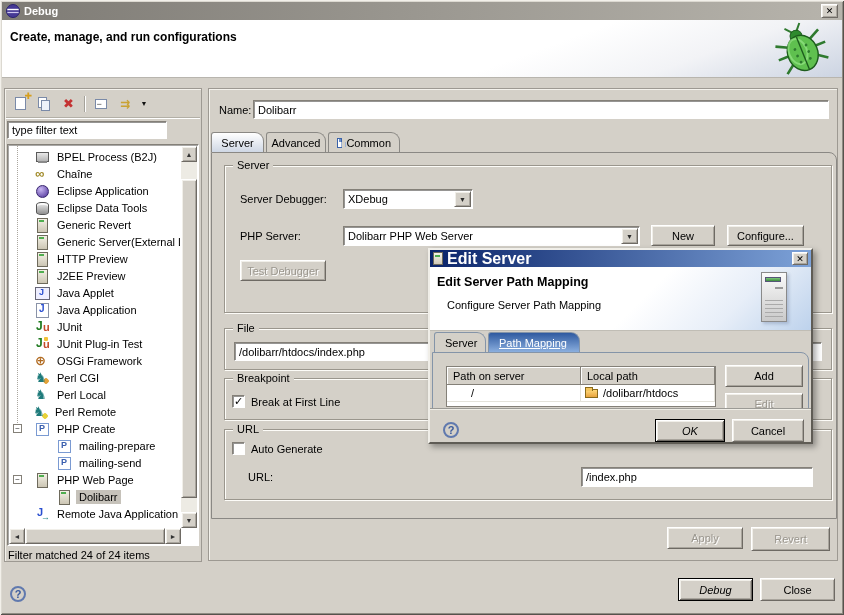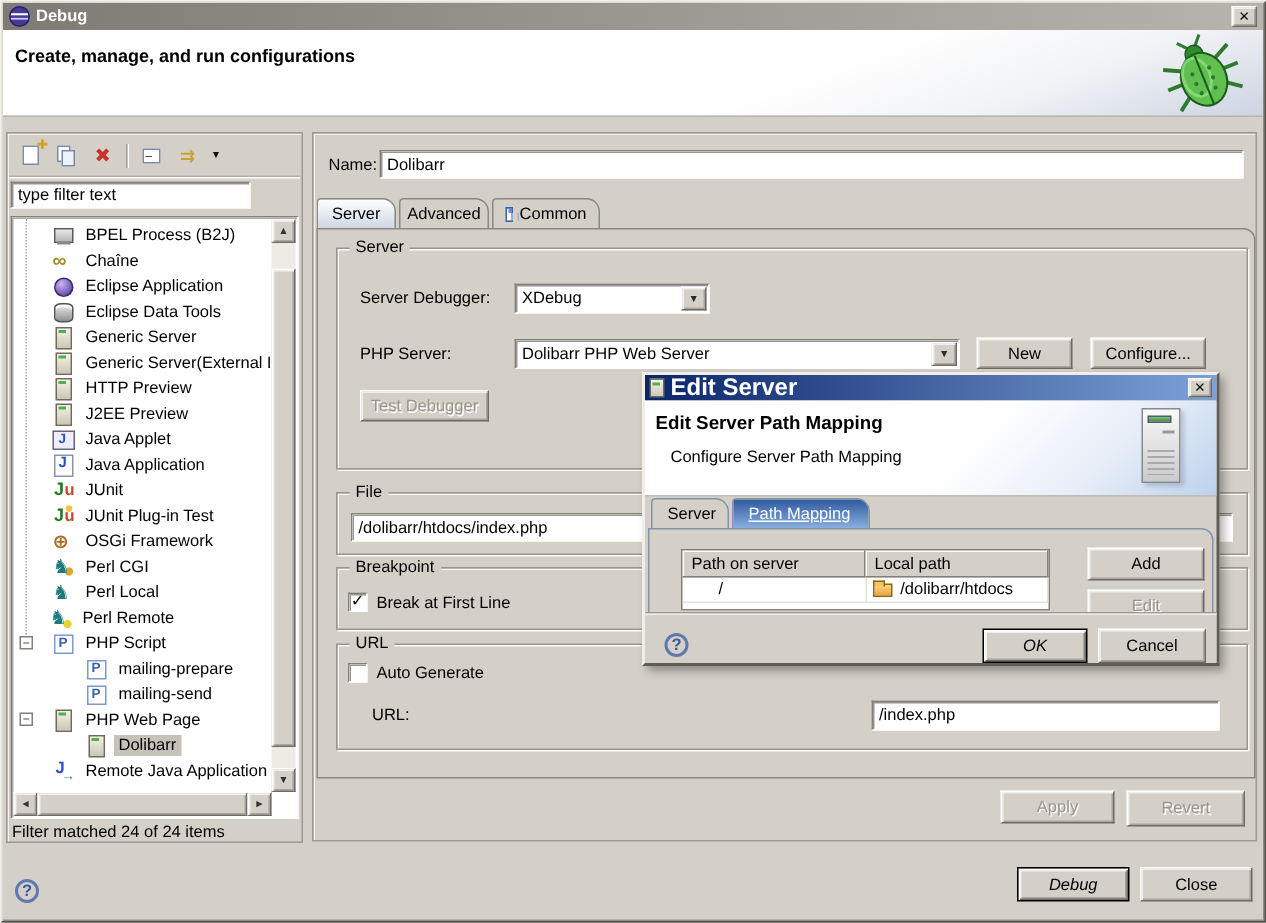--- a/index.html
+++ b/index.html
@@ -122,21 +122,21 @@
            border:1px solid #8a8a8a; box-shadow:2px 2px 3px rgba(60,80,120,.25); }
   #tower .strip { position:absolute; left:3px; top:4px; width:16px; height:5px; background:linear-gradient(#7cc87c,#3c8a3c); border:1px solid #557; }
   #tower .slot { position:absolute; right:3px; top:14px; width:8px; height:2px; background:#999; }
   #tower .lines { position:absolute; left:3px; right:3px; bottom:3px; height:18px;
                   background:repeating-linear-gradient(#aaa 0 1px, transparent 1px 4px); }
   .dtab { position:absolute; top:0; height:20px; display:flex; align-items:center; padding:0 10px;
           border:1px solid #8494a8; border-bottom:none; border-radius:3px 9px 0 0; background:#d4d0c8; }
   .dtab.active { background:linear-gradient(#2f5aa0,#8aaede); color:#fff; text-decoration:underline; z-index:2; }
   #dtabstrip { position:absolute; left:4px; top:82px; right:4px; height:20px; }
   #dtabpanel { position:absolute; left:2px; top:102px; width:377px; height:58px; border:1px solid #8494a8; border-radius:0 8px 0 0; }
-  #dmaptable { position:absolute; left:24px; top:116px; width:246px; height:41px; background:#fff; border:1px solid #848078; }
+  #dmaptable { position:absolute; left:16px; top:116px; width:270px; height:41px; background:#fff; border:1px solid #848078; }
   .thead { display:flex; height:18px; }
   .th { background:#d4d0c8; border-right:1px solid #848078; border-bottom:1px solid #848078;
         box-shadow: inset 1px 1px 0 #fff; display:flex; align-items:center; padding-left:6px; }
   .trow { display:flex; height:17px; border-bottom:1px solid #e4e2da; }
   .td { display:flex; align-items:center; border-right:1px solid #e4e2da; }
   .folder { width:13px; height:9px; background:linear-gradient(#ffd879,#e8a33d); border:1px solid #8a6a1a; position:relative; margin:0 5px 0 4px; flex:none; }
   .folder::before { content:""; position:absolute; left:-1px; top:-3px; width:6px; height:3px; background:#f4c55e; border:1px solid #8a6a1a; border-bottom:none; }
   #dbottom { position:absolute; left:0; right:0; top:158px; bottom:0; background:#d4d0c8; border-top:2px groove #efede6; z-index:5; }
   .helpcirc { position:absolute; width:16px; height:16px; border:2px solid #6079ae; border-radius:50%; color:#3a5a9c;
               font-weight:bold; font-size:11px; display:flex; align-items:center; justify-content:center; background:transparent; }
@@ -221,21 +221,21 @@
           <div class="tree-row" style="padding-left: 26px;">
             <span class="ticon ti-sphere"></span>
             <span class="tlabel">Eclipse Application</span>
           </div>
           <div class="tree-row" style="padding-left: 26px;">
             <span class="ticon ti-db"></span>
             <span class="tlabel">Eclipse Data Tools</span>
           </div>
           <div class="tree-row" style="padding-left: 26px;">
             <span class="ticon ti-server"></span>
-            <span class="tlabel">Generic Server</span>
+            <span class="tlabel">Generic Revert</span>
           </div>
           <div class="tree-row" style="padding-left: 26px;">
             <span class="ticon ti-server"></span>
             <span class="tlabel">Generic Server(External La</span>
           </div>
           <div class="tree-row" style="padding-left: 26px;">
             <span class="ticon ti-server"></span>
             <span class="tlabel">HTTP Preview</span>
           </div>
           <div class="tree-row" style="padding-left: 26px;">
@@ -270,21 +270,21 @@
             <span class="ticon ti-perl"></span>
             <span class="tlabel">Perl Local</span>
           </div>
           <div class="tree-row" style="padding-left: 24px;">
             <span class="ticon ti-perlr"></span>
             <span class="tlabel">Perl Remote</span>
           </div>
           <div class="tree-row" style="padding-left: 26px;">
             <span class="expander">−</span>
             <span class="ticon ti-php"></span>
-            <span class="tlabel">PHP Script</span>
+            <span class="tlabel">PHP Create</span>
           </div>
           <div class="tree-row" style="padding-left: 48px;">
             <span class="ticon ti-php"></span>
             <span class="tlabel">mailing-prepare</span>
           </div>
           <div class="tree-row" style="padding-left: 48px;">
             <span class="ticon ti-php"></span>
             <span class="tlabel">mailing-send</span>
           </div>
           <div class="tree-row" style="padding-left: 26px;">

